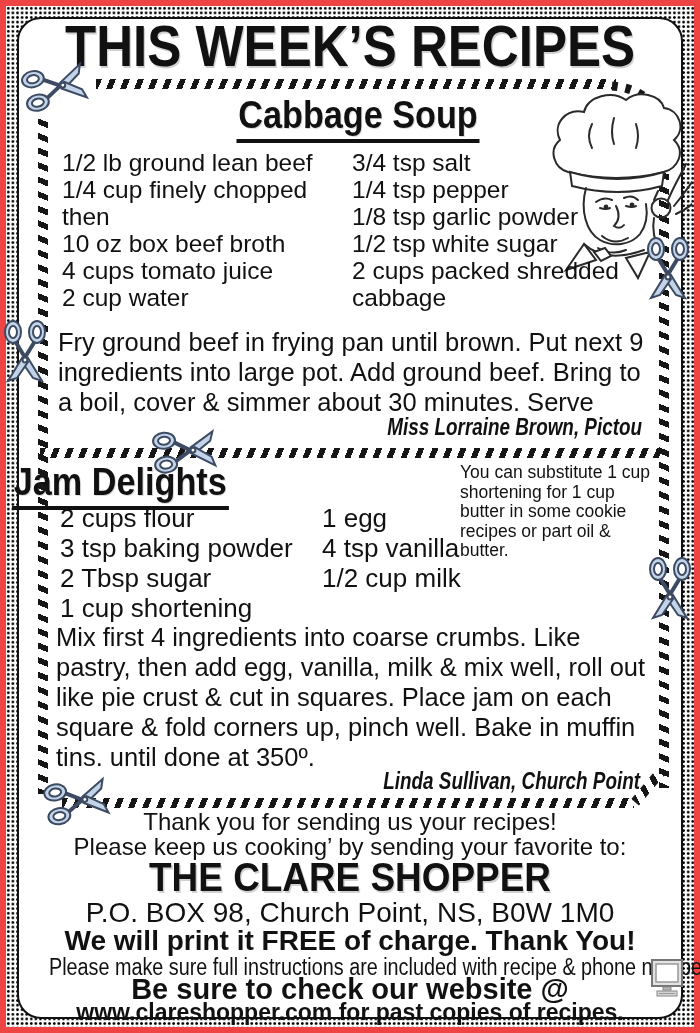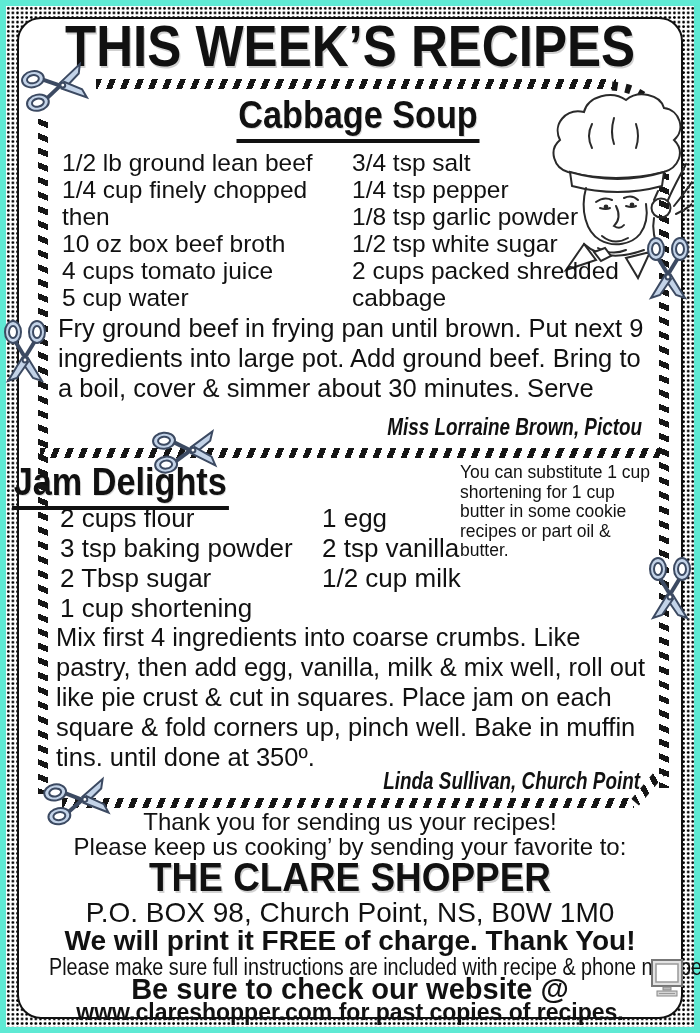--- a/index.html
+++ b/index.html
@@ -1,18 +1,18 @@
 <!DOCTYPE html>
 <html><head>
 <meta charset="utf-8">
 <style>
   html,body{margin:0;padding:0;background:#444;}
   #page{
     position:relative;width:700px;height:1033px;margin:0 auto;
-    background:#5eead4;overflow:hidden;
+    background:#ef4444;overflow:hidden;
     font-family:"Liberation Sans", sans-serif;color:#111;
   }
   
   .dot-band{
     position:absolute;left:6px;top:6px;right:6px;bottom:6px;
     background-color:#fff;
     background-image:radial-gradient(circle, #000 1.15px, transparent 1.45px);
     background-size:4.6px 4.6px;
   }
   .content{
@@ -169,47 +169,47 @@
   </div>
 
   <h2 class="abs ctr recipe-title" style="top:94px;padding-left:8px;"><span>Cabbage Soup</span></h2>
 
   <div class="abs col" style="left:62px;top:149px;">
     <div>1/2 lb ground lean beef</div>
     <div>1/4 cup finely chopped</div>
     <div>then</div>
     <div>10 oz box beef broth</div>
     <div>4 cups tomato juice</div>
-    <div>5 cup water</div>
+    <div>2 cup water</div>
   </div>
   <div class="abs col" style="left:352px;top:149px;">
     <div>3/4 tsp salt</div>
     <div>1/4 tsp pepper</div>
     <div>1/8 tsp garlic powder</div>
     <div>1/2 tsp white sugar</div>
     <div>2 cups packed shredded</div>
     <div>cabbage</div>
   </div>
 
-  <p class="abs para" style="left:58px;top:313px;width:600px;">Fry ground beef in frying pan until brown. Put next 9 ingredients into large pot. Add ground beef. Bring to a boil, cover &amp; simmer about 30 minutes. Serve</p>
+  <p class="abs para" style="left:58px;top:327px;width:600px;">Fry ground beef in frying pan until brown. Put next 9 ingredients into large pot. Add ground beef. Bring to a boil, cover &amp; simmer about 30 minutes. Serve</p>
   <div class="abs attr" style="left:250px;top:414px;width:392px;">Miss Lorraine Brown, Pictou</div>
 
   <h2 class="abs recipe-title" style="left:0;width:676px;text-align:left;top:461px;"><span>Jam Delights</span></h2>
 
   <div class="abs side-note" style="left:460px;top:463px;width:194px;">You can substitute 1 cup shortening for 1 cup butter in some cookie recipes or part oil &amp; butter.</div>
 
   <div class="abs col jam" style="left:60px;top:503px;">
     <div>2 cups flour</div>
     <div>3 tsp baking powder</div>
     <div>2 Tbsp sugar</div>
     <div>1 cup shortening</div>
   </div>
   <div class="abs col jam" style="left:322px;top:503px;">
     <div>1 egg</div>
-    <div>2 tsp vanilla</div>
+    <div>4 tsp vanilla</div>
     <div>1/2 cup milk</div>
   </div>
 
   <p class="abs para" style="left:56px;top:622px;width:600px;">Mix first 4 ingredients into coarse crumbs. Like pastry, then add egg, vanilla, milk &amp; mix well, roll out like pie crust &amp; cut in squares. Place jam on each square &amp; fold corners up, pinch well. Bake in muffin tins. until done at 350º.</p>
   <div class="abs attr" style="left:250px;top:768px;width:390px;">Linda Sullivan, Church Point</div>
 
   <div class="abs ctr footer-line f-thank">Thank you for sending us your recipes!</div>
   <div class="abs ctr footer-line f-keep">Please keep us cooking’ by sending your favorite to:</div>
   <div class="abs ctr footer-line f-name">THE CLARE SHOPPER</div>
   <div class="abs ctr footer-line f-addr">P.O. BOX 98, Church Point, NS, B0W 1M0</div>

